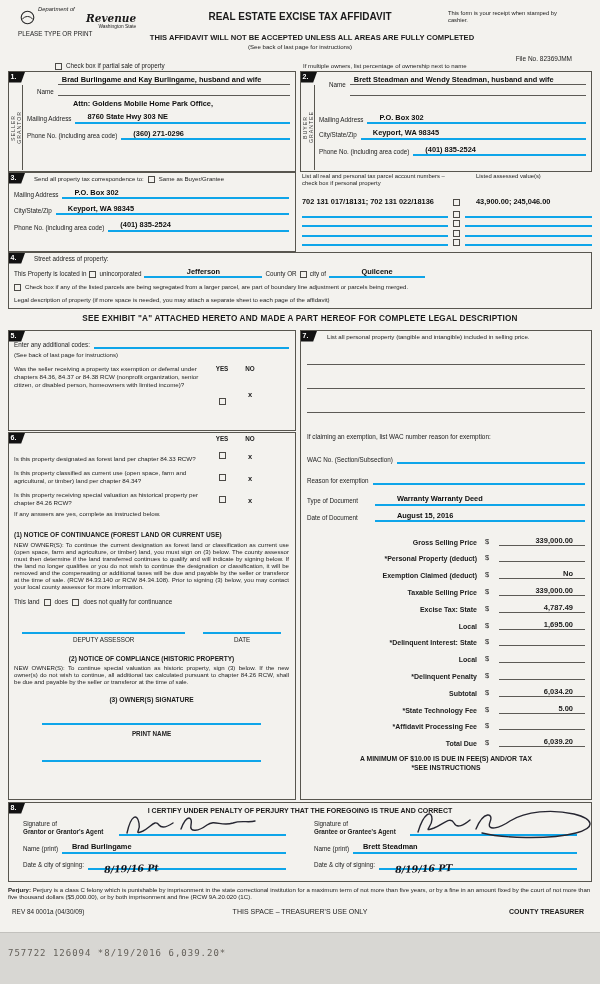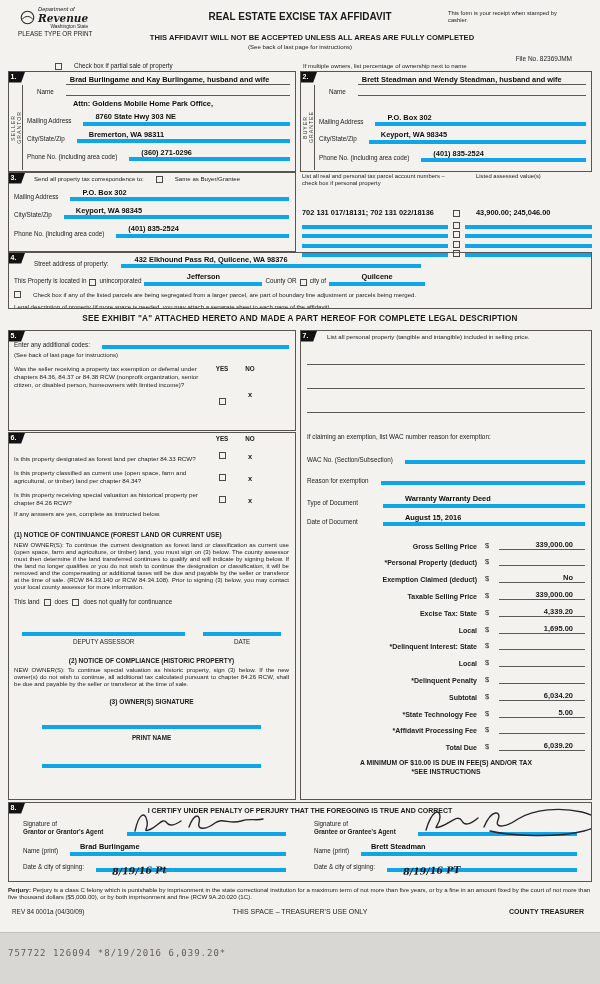--- a/index.html
+++ b/index.html
@@ -6,22 +6,22 @@
   html,body{width:600px;height:984px;}
   body{position:relative;background:#b9b8b5;font-family:"Liberation Sans",sans-serif;color:#1b1b1b;overflow:hidden;}
   .page{position:absolute;left:0;top:0;width:600px;height:932px;background:#f3f2ee;overflow:hidden;}
   .band{position:absolute;left:0;top:932px;width:600px;height:52px;background:#d8d7d3;border-top:1px solid #c2c1bd;}
   .abs{position:absolute;}
   .c{text-align:center;}
   .b{font-weight:bold;}
   .lbl{font-size:6.3px;line-height:1.3;color:#222;}
   .tiny{font-size:5.8px;line-height:1.25;}
   .val{font-size:7.4px;font-weight:bold;color:#0e0e0e;line-height:1.25;}
-  .ul{border-bottom:4px solid #0ea5e9;}
-  .frow{display:flex;align-items:flex-end;column-gap:12px;}
+  .ul{border-bottom:2px solid #0ea5e9;}
+  .frow{display:flex;align-items:flex-end;column-gap:4px;}
   .fill{flex:1;min-height:9px;}
   .cb{display:inline-block;flex:none;width:7px;height:7px;border:1px solid #4c4a46;background:transparent;}
   .box{position:absolute;border:1px solid #58564f;overflow:hidden;}
   .tab{position:absolute;top:-1px;left:-1px;z-index:3;background:#121212;color:#fff;font-size:7px;font-weight:bold;line-height:1;padding:2px 9px 2.5px 2.5px;clip-path:polygon(0 0,100% 0,76% 100%,0 100%);}
   .vside{position:absolute;left:0;top:13px;bottom:1px;width:14px;border-right:1px solid #58564f;display:flex;align-items:center;justify-content:center;}
   .vside span{writing-mode:vertical-rl;transform:rotate(180deg);font-size:5.2px;letter-spacing:1px;color:#333;}
   .ml2{line-height:11px;min-height:22px;background-image:repeating-linear-gradient(to bottom,transparent 0,transparent 10px,#5c5a56 10px,#5c5a56 11px);}
   .xm{font-size:7.5px;font-weight:bold;line-height:1;}
   .qwrap{display:flex;align-items:flex-end;}
   .qtext{width:194px;}
@@ -43,21 +43,21 @@
 <div class="page">
 
   <div class="abs" style="left:20px;top:6px;width:118px;">
     <div style="display:flex;align-items:center;gap:3px;">
       <svg width="15" height="15" viewBox="0 0 15 15">
         <circle cx="7.5" cy="7.5" r="6.3" fill="none" stroke="#2a2a2a" stroke-width="1.1"></circle>
         <path d="M2 9.5 C5 5.5,10 5.5,13 9.5" fill="none" stroke="#2a2a2a" stroke-width="1"></path>
       </svg>
       <div>
         <div class="tiny" style="font-style:italic;">Department of</div>
-        <div style="font-family:'DejaVu Serif',serif;font-size:10.5px;font-weight:bold;font-style:italic;line-height:1;">Revenue</div>
+        <div style="font-family:'DejaVu Serif',serif;font-size:10.5px;font-weight:bold;font-style:italic;line-height:1;margin-left:48px;">Revenue</div>
         <div class="tiny" style="font-size:4.8px;text-align:right;">Washington State</div>
       </div>
     </div>
   </div>
 
   <div class="abs lbl" style="left:18px;top:30px;">PLEASE TYPE OR PRINT</div>
   <div class="abs c b" style="left:140px;top:11px;width:320px;font-size:10px;">REAL ESTATE EXCISE TAX AFFIDAVIT</div>
   <div class="abs tiny" style="left:448px;top:10px;width:122px;">This form is your receipt when stamped by cashier.</div>
   <div class="abs c b" style="left:12px;top:33px;width:600px;font-size:7.6px;">THIS AFFIDAVIT WILL NOT BE ACCEPTED UNLESS ALL AREAS ARE FULLY COMPLETED</div>
   <div class="abs c" style="left:0;top:43px;width:600px;font-size:6.1px;">(See back of last page for instructions)</div>
@@ -78,39 +78,35 @@
     <div class="abs" style="left:18px;right:5px;top:2px;">
       <div class="frow" style="margin-left:10px;">
         <span class="lbl">Name</span>
         <span class="val ml2 fill" style="padding-left:4px;">Brad Burlingame and Kay Burlingame, husband and wife</span>
       </div>
       <div class="val" style="margin-left:46px;margin-top:3px;">Attn: Goldens Mobile Home Park Office,</div>
       <div class="frow" style="margin-top:4px;">
         <span class="lbl">Mailing Address</span>
         <span class="val ul fill" style="padding-left:12px;">8760 State Hwy 303 NE</span>
       </div>
-      <div class="frow" style="margin-top:4px;">
-        <span class="lbl">City/State/Zip</span>
-        <span class="val ul fill" style="padding-left:12px;">Bremerton, WA 98311</span>
-      </div>
       <div class="frow" style="margin-top:5px;">
         <span class="lbl">Phone No. (including area code)</span>
         <span class="val ul fill" style="padding-left:12px;">(360) 271-0296</span>
       </div>
     </div>
   </div>
 
   <div class="box" style="left:300px;top:71px;width:292px;height:101px;">
     <div class="tab">2.</div>
     <div class="vside">
       <span>BUYER</span>
       <span>GRANTEE</span>
     </div>
     <div class="abs" style="left:18px;right:5px;top:2px;">
-      <div class="frow" style="margin-left:10px;">
+      <div class="frow" style="margin-left:10px;align-items:center;">
         <span class="lbl">Name</span>
         <span class="val ml2 fill" style="padding-left:4px;">Brett Steadman and Wendy Steadman, husband and wife</span>
       </div>
       <div style="height:13px;"></div>
       <div class="frow" style="margin-top:4px;">
         <span class="lbl">Mailing Address</span>
         <span class="val ul fill" style="padding-left:12px;">P.O. Box 302</span>
       </div>
       <div class="frow" style="margin-top:4px;">
         <span class="lbl">City/State/Zip</span>
@@ -145,21 +141,21 @@
       </div>
     </div>
   </div>
 
   <div class="abs" style="left:302px;top:173px;width:290px;height:78px;">
     <div style="display:flex;">
       <div class="tiny lbl" style="width:146px;font-size:5.9px;">List all real and personal tax parcel account numbers – check box if personal property</div>
       <div style="width:28px;"></div>
       <div class="tiny lbl" style="flex:1;font-size:5.9px;">Listed assessed value(s)</div>
     </div>
-    <div style="display:flex;margin-top:20px;">
+    <div style="display:flex;margin-top:9px;">
       <div class="val" style="width:146px;line-height:9.5px;">702 131 017/18131; 702 131 022/18136</div>
       <div style="width:16px;display:flex;align-items:flex-end;justify-content:center;">
           <span class="cb"></span>
         </div>
       <div class="val" style="flex:1;padding-left:12px;">43,900.00; 245,046.00</div>
     </div>
     <div class="prow" style="margin-top:2px;">
         <span class="ul" style="width:146px;height:9px;"></span>
         <span class="cb"></span>
         <span class="ul fill" style="height:9px;"></span>
@@ -179,21 +175,20 @@
         <span class="cb"></span>
         <span class="ul fill" style="height:9px;"></span>
       </div>
   </div>
 
   <div class="box" style="left:8px;top:252px;width:584px;height:57px;">
     <div class="tab">4.</div>
     <div class="abs" style="left:5px;right:8px;top:2px;">
       <div class="frow" style="margin-left:20px;">
         <span class="lbl">Street address of property:</span>
-        <span class="val ul" style="width:300px;padding-left:14px;">432 Elkhound Pass Rd, Quilcene, WA 98376</span>
       </div>
       <div class="frow" style="margin-top:4px;column-gap:3px;">
         <span class="lbl">This Property is located in</span>
         <span class="cb"></span>
         <span class="lbl">unincorporated</span>
         <span class="val ul c" style="width:118px;">Jefferson</span>
         <span class="lbl">County OR</span>
         <span class="cb"></span>
         <span class="lbl">city of</span>
         <span class="val ul c" style="width:96px;">Quilcene</span>
@@ -329,21 +324,21 @@
             <span class="mval">No</span>
           </div>
         <div class="mrow">
             <span class="mlabel">Taxable Selling Price</span>
             <span class="mdollar">$</span>
             <span class="mval">339,000.00</span>
           </div>
         <div class="mrow">
             <span class="mlabel">Excise Tax: State</span>
             <span class="mdollar">$</span>
-            <span class="mval">4,339.20</span>
+            <span class="mval">4,787.49</span>
           </div>
         <div class="mrow">
             <span class="mlabel">Local</span>
             <span class="mdollar">$</span>
             <span class="mval">1,695.00</span>
           </div>
         <div class="mrow">
             <span class="mlabel">*Delinquent Interest: State</span>
             <span class="mdollar">$</span>
             <span class="mval"></span>

